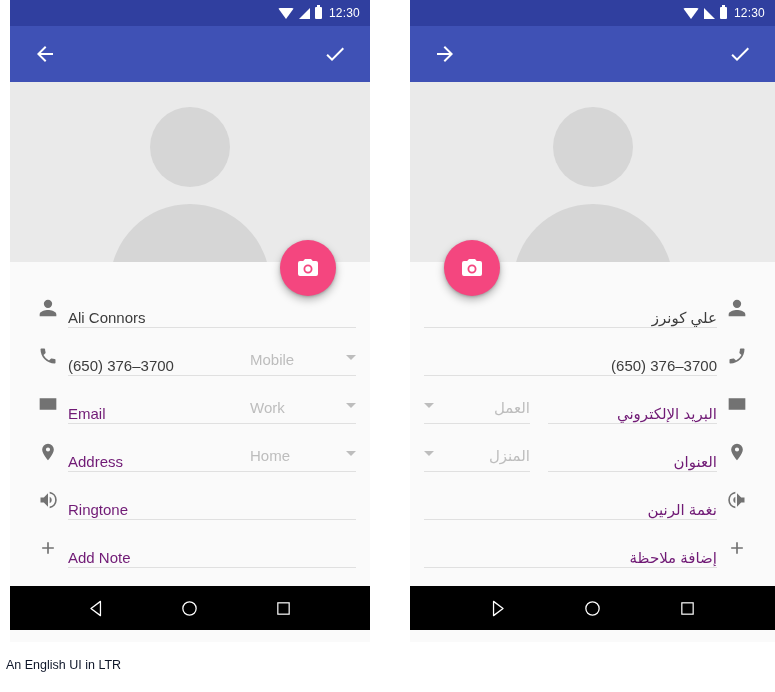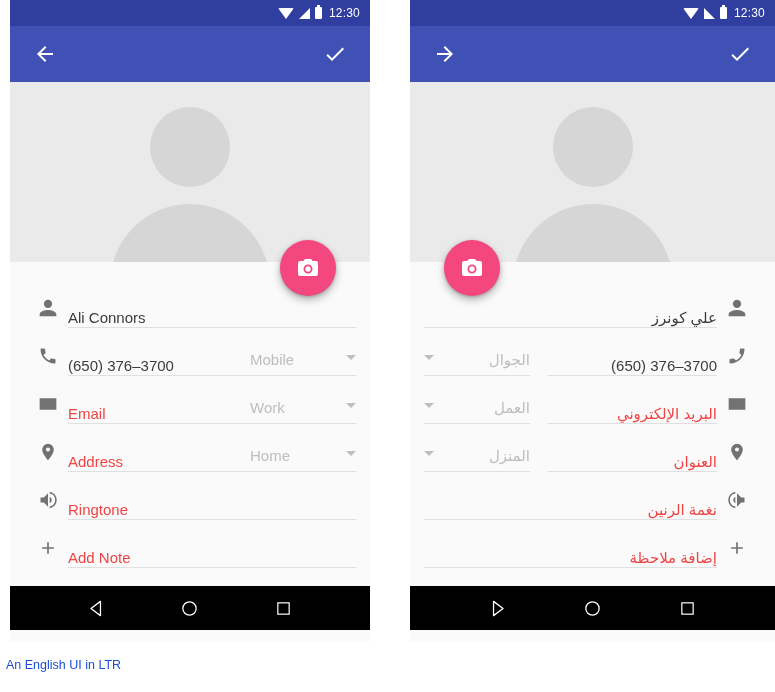--- a/index.html
+++ b/index.html
@@ -174,21 +174,21 @@
     border-bottom: 1px solid #e0e0e0;
     min-width: 0;
   }
   .field-text {
     font-size: 15px;
     line-height: 19px;
     color: #3c3c3c;
     white-space: nowrap;
     overflow: hidden;
   }
-  .field-text.placeholder { color: #ef4444; }
+  .field-text.placeholder { color: #701a75; }
   .field-text.ltrnum { direction: ltr; unicode-bidi: isolate; }
   .rtl .field-text.ltrnum { text-align: right; }
 
   .type-field {
     flex: 0 0 106px;
     margin-left: 0;
     border-bottom: 1px solid #e0e0e0;
     padding-bottom: 6px;
     display: flex;
     align-items: center;
@@ -226,21 +226,21 @@
     align-items: center;
     justify-content: center;
     cursor: pointer;
   }
 
   
   .caption {
     position: absolute;
     top: 658px;
     font-size: 12.5px;
-    color: #1d4ed8;
+    color: #0f172a;
     white-space: nowrap;
   }
   .caption.left { left: 6px; }
   .caption.right { left: 410px; }
 </style>
 </head>
 <body>
 
 <div class="page">
 
@@ -434,24 +434,20 @@
         <div class="row-icon">
           <svg width="20" height="20" viewBox="0 0 24 24">
               <g transform="translate(24,0) scale(-1,1)">
                 <path d="M6.6 10.8a15 15 0 0 0 6.6 6.6l2.2-2.2c.3-.3.7-.4 1-.2 1.2.4 2.4.6 3.6.6.6 0 1 .4 1 1V20c0 .6-.4 1-1 1C10.6 21 3 13.4 3 4c0-.6.4-1 1-1h3.5c.6 0 1 .4 1 1 0 1.3.2 2.5.6 3.6.1.3 0 .7-.2 1l-2.3 2.2z" fill="#727272"></path>
               </g>
             </svg>
         </div>
         <div class="field">
           <div class="field-text ltrnum">(650) 376–3700</div>
         </div>
-        <div class="type-field">
-          <span class="type-label">الجوال</span>
-          <span class="caret"></span>
-        </div>
       </div>
 
       <div class="row">
         <div class="row-icon">
           <svg width="20" height="20" viewBox="0 0 24 24">
               <path d="M2 5h20v14H2V5zm10 7.5L3.5 6.8h17L12 12.5z" fill="#727272"></path>
             </svg>
         </div>
         <div class="field">
           <div class="field-text placeholder">البريد الإلكتروني</div>

